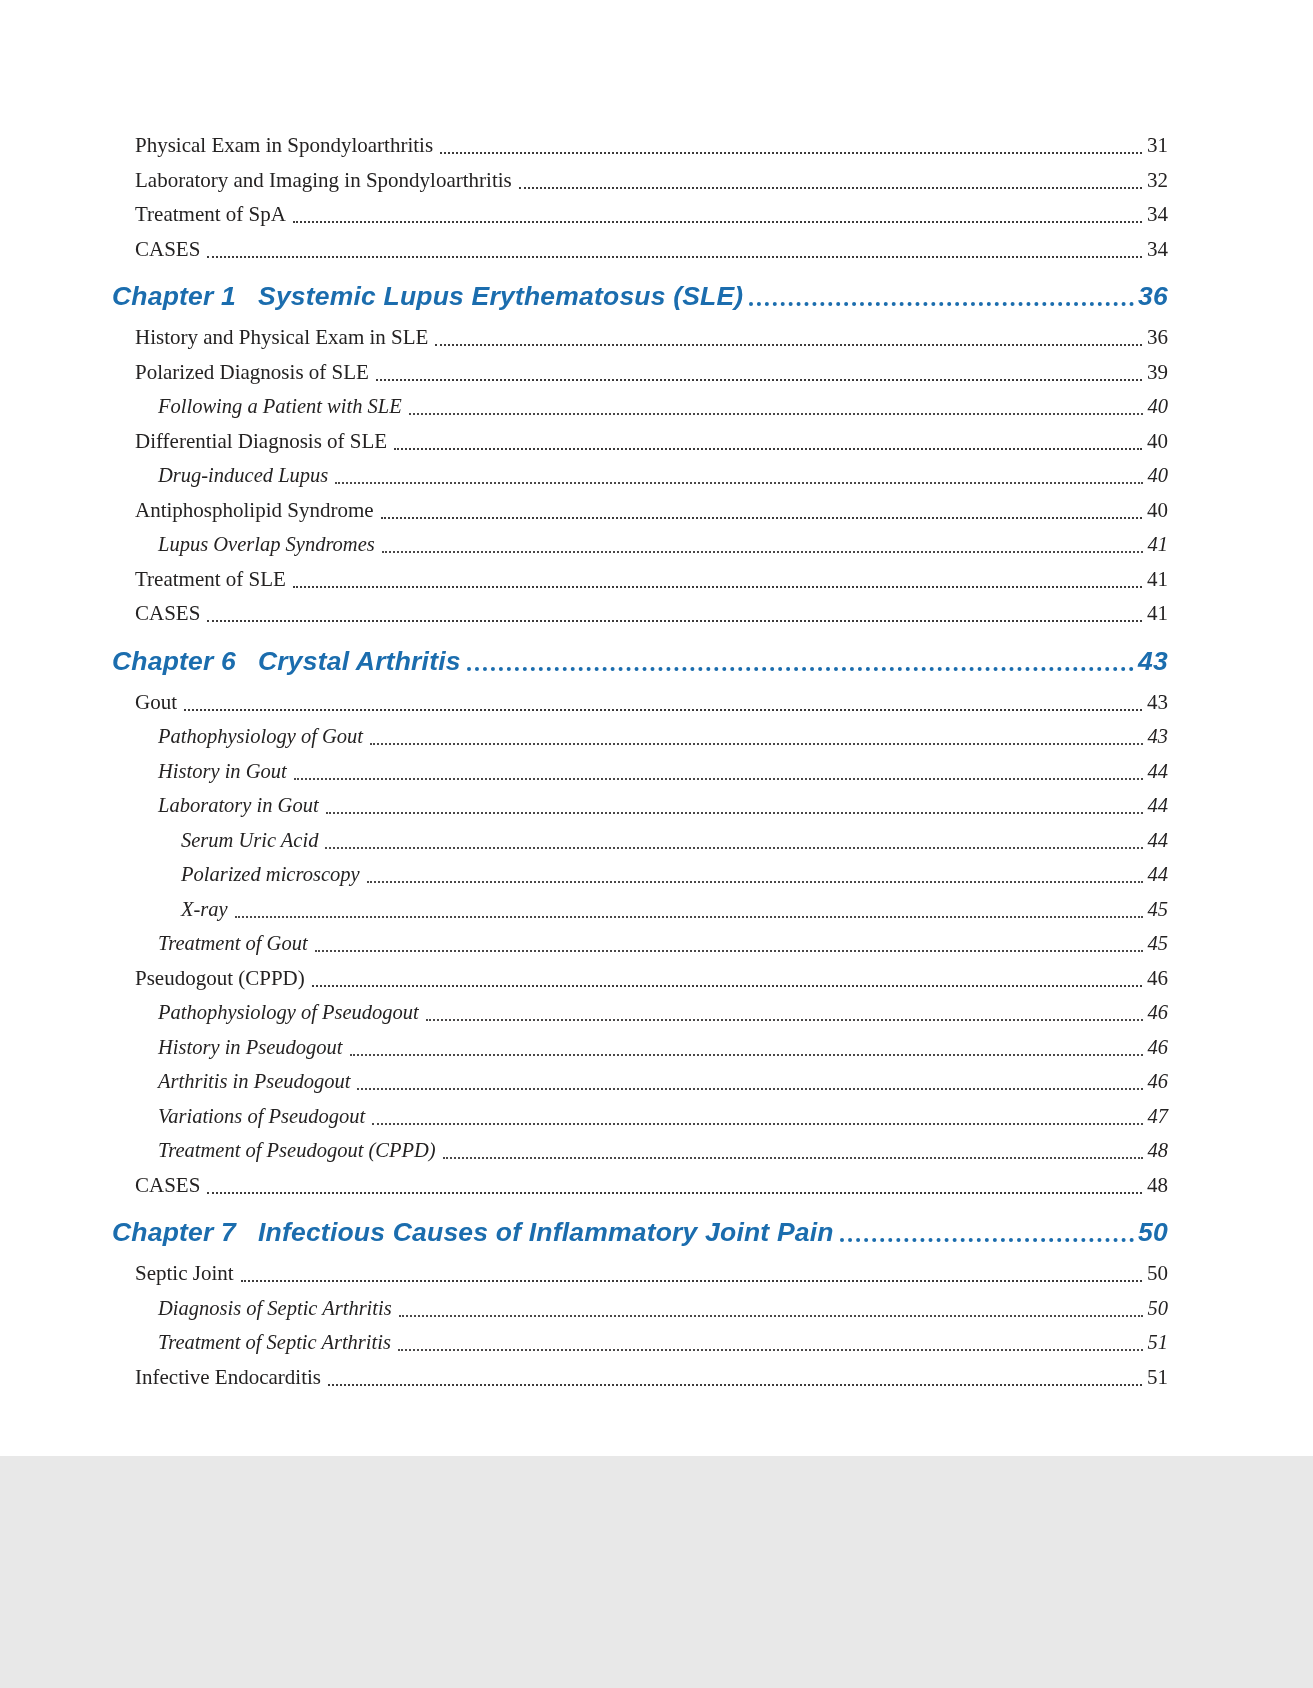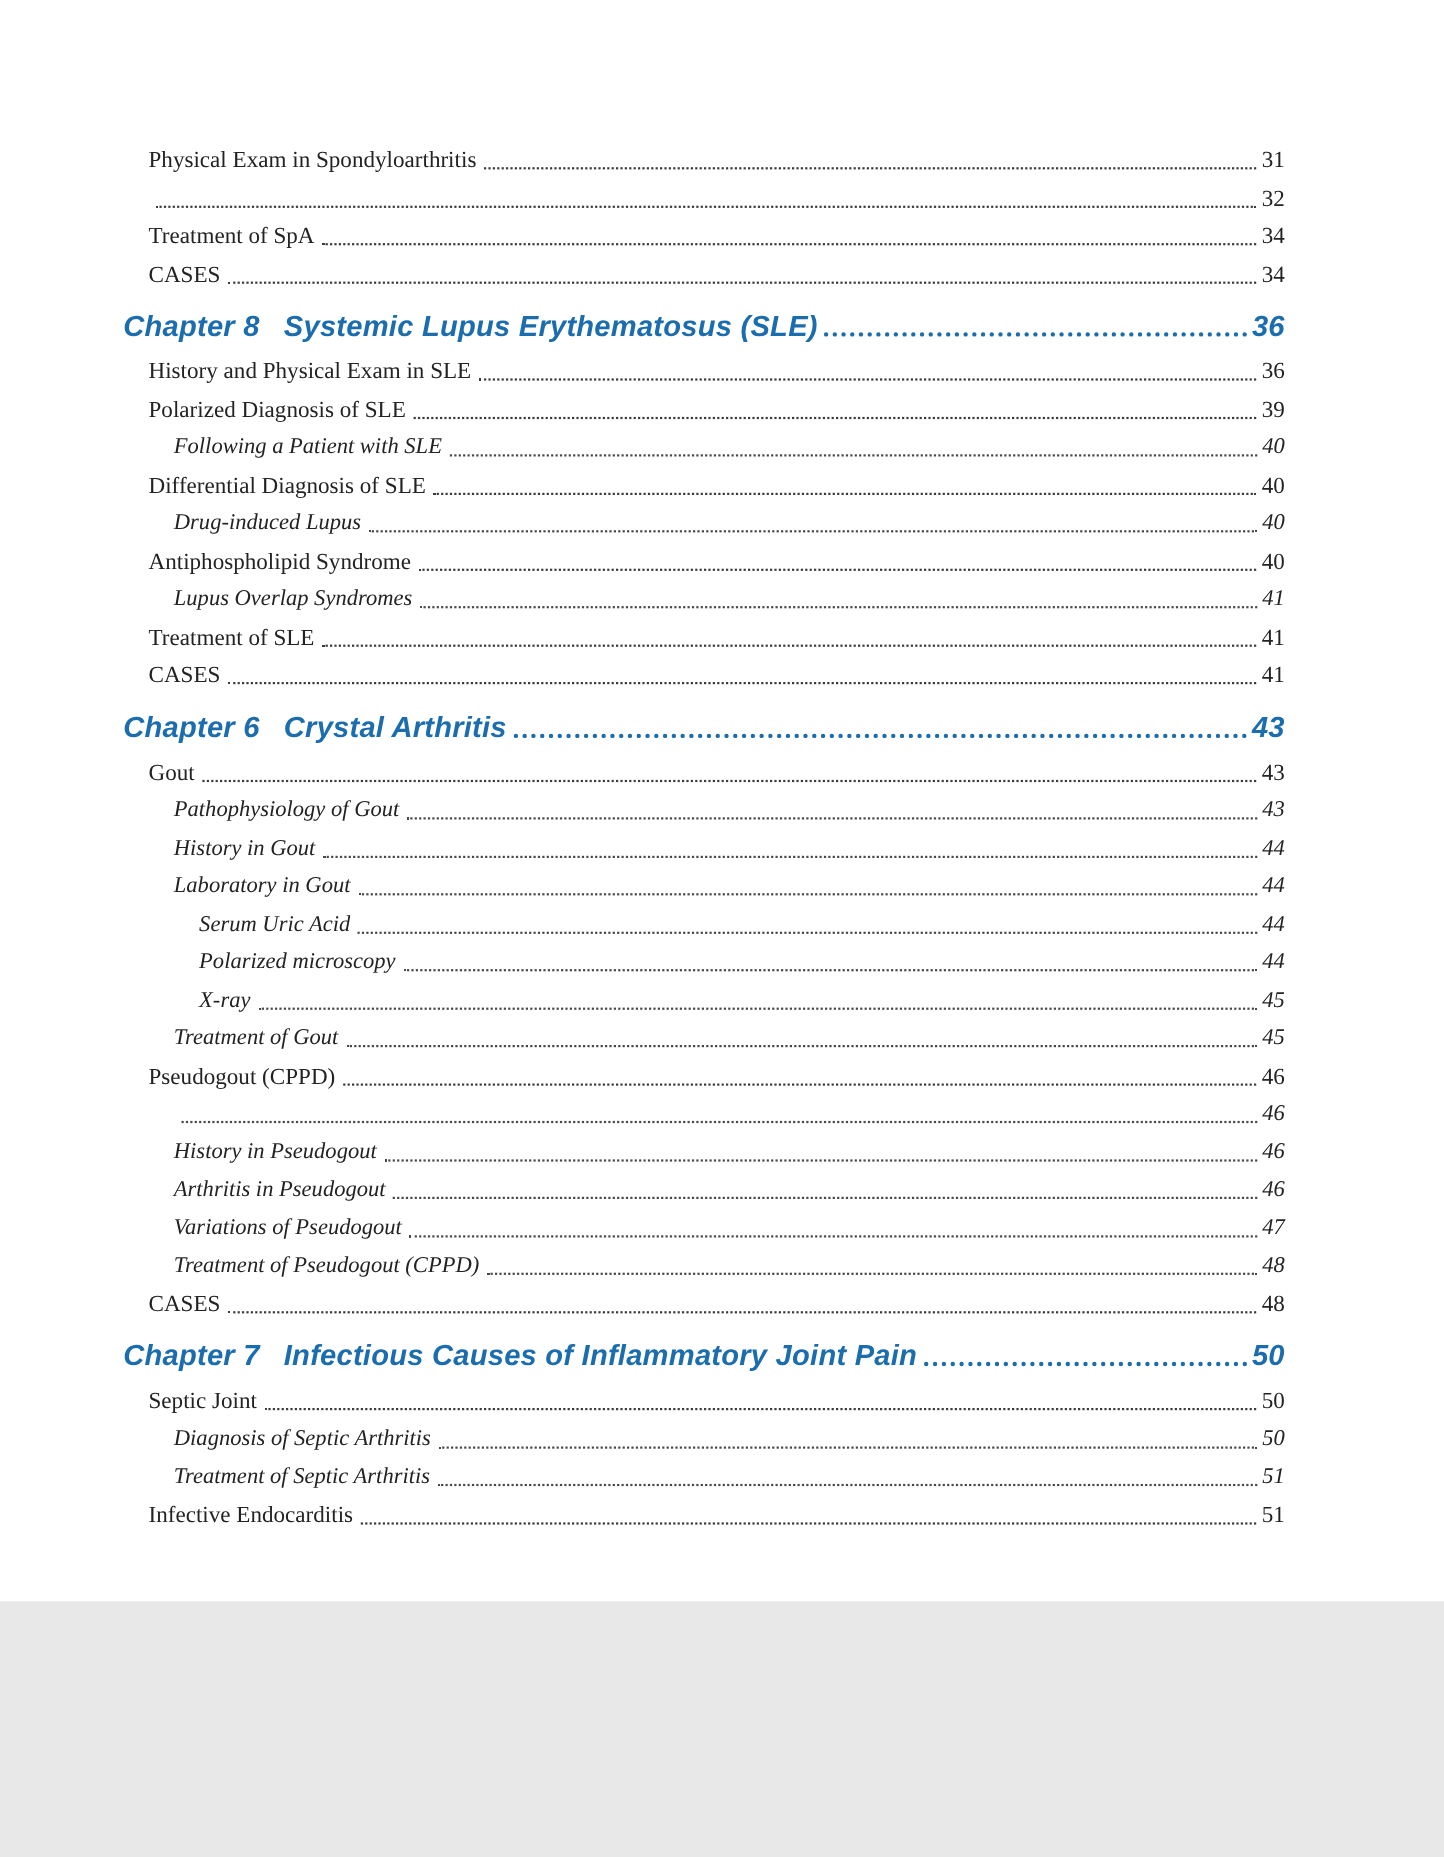--- a/index.html
+++ b/index.html
@@ -83,35 +83,36 @@
 <body>
 
 <div class="page">
   <div class="toc">
       <div class="row lvl1">
         <span class="label">Physical Exam in Spondyloarthritis</span>
         <span class="leader"></span>
         <span class="pg">31</span>
       </div>
       <div class="row lvl1">
+        <span class="label">Laboratory and Imaging in Spondyloarthritis</span>
         <span class="leader"></span>
         <span class="pg">32</span>
       </div>
       <div class="row lvl1">
         <span class="label">Treatment of SpA</span>
         <span class="leader"></span>
         <span class="pg">34</span>
       </div>
       <div class="row lvl1">
         <span class="label">CASES</span>
         <span class="leader"></span>
         <span class="pg">34</span>
       </div>
       <div class="row chapter">
-        <span class="ch-num">Chapter 8</span>
+        <span class="ch-num">Chapter 1</span>
         <span class="label">Systemic Lupus Erythematosus (SLE)</span>
         <span class="leader"></span>
         <span class="pg">36</span>
       </div>
       <div class="row lvl1">
         <span class="label">History and Physical Exam in SLE</span>
         <span class="leader"></span>
         <span class="pg">36</span>
       </div>
       <div class="row lvl1">
@@ -199,20 +200,21 @@
         <span class="label">Treatment of Gout</span>
         <span class="leader"></span>
         <span class="pg">45</span>
       </div>
       <div class="row lvl1">
         <span class="label">Pseudogout (CPPD)</span>
         <span class="leader"></span>
         <span class="pg">46</span>
       </div>
       <div class="row lvl2">
+        <span class="label">Pathophysiology of Pseudogout</span>
         <span class="leader"></span>
         <span class="pg">46</span>
       </div>
       <div class="row lvl2">
         <span class="label">History in Pseudogout</span>
         <span class="leader"></span>
         <span class="pg">46</span>
       </div>
       <div class="row lvl2">
         <span class="label">Arthritis in Pseudogout</span>

